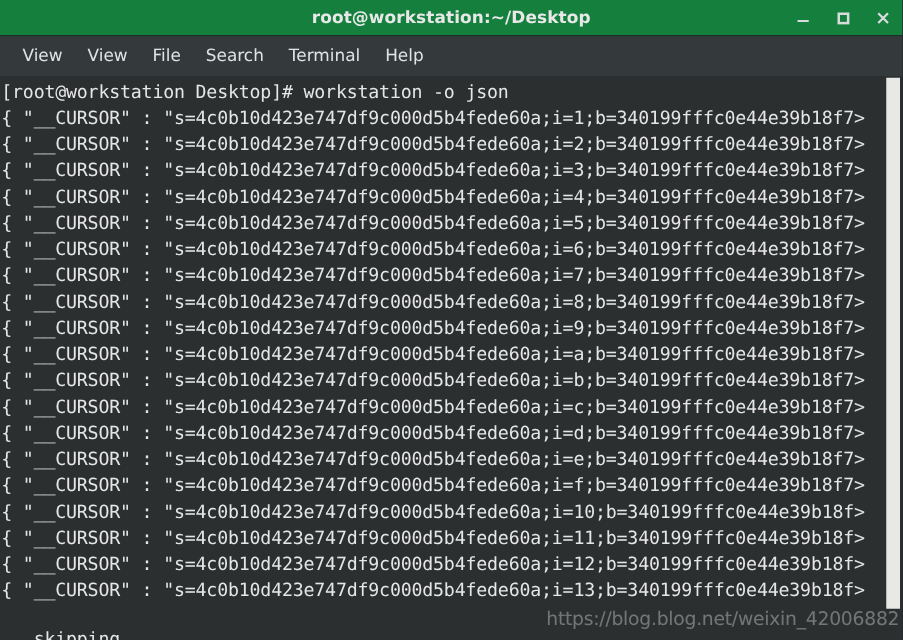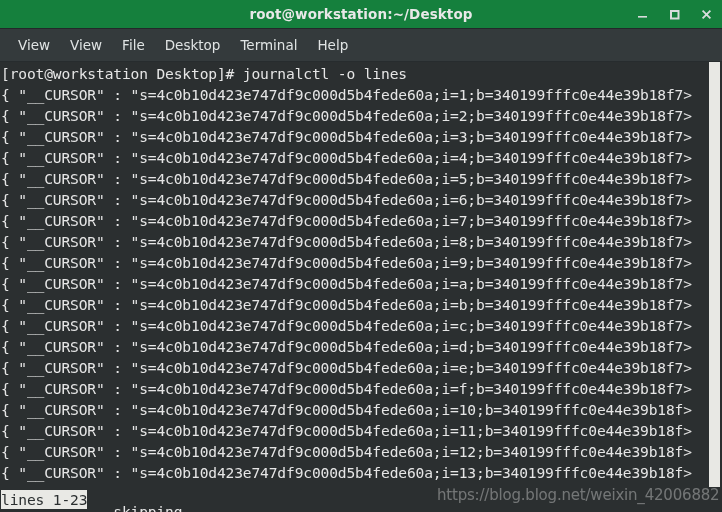--- a/index.html
+++ b/index.html
@@ -163,28 +163,28 @@
       <svg width="13" height="13" viewBox="0 0 13 13">
         <path d="M2.6 2.6 L10.4 10.4 M10.4 2.6 L2.6 10.4" stroke="#d8dcdc" stroke-width="1.8" fill="none"></path>
       </svg>
     </div>
   </div>
 
   <div id="menubar">
     <div class="menu-item">View</div>
     <div class="menu-item">View</div>
     <div class="menu-item">File</div>
-    <div class="menu-item">Desktop</div>
+    <div class="menu-item">Search</div>
     <div class="menu-item">Terminal</div>
     <div class="menu-item">Help</div>
   </div>
 
   <div id="term">
     <div id="term-lines">
-        <div class="tline">[root@workstation Desktop]# journalctl -o lines</div>
+        <div class="tline">[root@workstation Desktop]# workstation -o json</div>
         <div class="tline"><span>{ "__CURSOR" : "s=4c0b10d423e747df9c000d5b4fede60a;i=1;b=340199fffc0e44e39b18f7</span><span class="cont">&gt;</span></div>
         <div class="tline"><span>{ "__CURSOR" : "s=4c0b10d423e747df9c000d5b4fede60a;i=2;b=340199fffc0e44e39b18f7</span><span class="cont">&gt;</span></div>
         <div class="tline"><span>{ "__CURSOR" : "s=4c0b10d423e747df9c000d5b4fede60a;i=3;b=340199fffc0e44e39b18f7</span><span class="cont">&gt;</span></div>
         <div class="tline"><span>{ "__CURSOR" : "s=4c0b10d423e747df9c000d5b4fede60a;i=4;b=340199fffc0e44e39b18f7</span><span class="cont">&gt;</span></div>
         <div class="tline"><span>{ "__CURSOR" : "s=4c0b10d423e747df9c000d5b4fede60a;i=5;b=340199fffc0e44e39b18f7</span><span class="cont">&gt;</span></div>
         <div class="tline"><span>{ "__CURSOR" : "s=4c0b10d423e747df9c000d5b4fede60a;i=6;b=340199fffc0e44e39b18f7</span><span class="cont">&gt;</span></div>
         <div class="tline"><span>{ "__CURSOR" : "s=4c0b10d423e747df9c000d5b4fede60a;i=7;b=340199fffc0e44e39b18f7</span><span class="cont">&gt;</span></div>
         <div class="tline"><span>{ "__CURSOR" : "s=4c0b10d423e747df9c000d5b4fede60a;i=8;b=340199fffc0e44e39b18f7</span><span class="cont">&gt;</span></div>
         <div class="tline"><span>{ "__CURSOR" : "s=4c0b10d423e747df9c000d5b4fede60a;i=9;b=340199fffc0e44e39b18f7</span><span class="cont">&gt;</span></div>
         <div class="tline"><span>{ "__CURSOR" : "s=4c0b10d423e747df9c000d5b4fede60a;i=a;b=340199fffc0e44e39b18f7</span><span class="cont">&gt;</span></div>
@@ -196,17 +196,17 @@
         <div class="tline"><span>{ "__CURSOR" : "s=4c0b10d423e747df9c000d5b4fede60a;i=10;b=340199fffc0e44e39b18f</span><span class="cont">&gt;</span></div>
         <div class="tline"><span>{ "__CURSOR" : "s=4c0b10d423e747df9c000d5b4fede60a;i=11;b=340199fffc0e44e39b18f</span><span class="cont">&gt;</span></div>
         <div class="tline"><span>{ "__CURSOR" : "s=4c0b10d423e747df9c000d5b4fede60a;i=12;b=340199fffc0e44e39b18f</span><span class="cont">&gt;</span></div>
         <div class="tline"><span>{ "__CURSOR" : "s=4c0b10d423e747df9c000d5b4fede60a;i=13;b=340199fffc0e44e39b18f</span><span class="cont">&gt;</span></div>
         <div class="tline"><span>{ "__CURSOR" : "s=4c0b10d423e747df9c000d5b4fede60a;i=14;b=340199fffc0e44e39b18f</span><span class="cont">&gt;</span></div>
       </div>
     <div id="scrollstrip"></div>
   </div>
 
   <div id="statusbar">
-    <span id="status-hl">lines 1-23</span><span id="status-rest">...skipping...</span>
+    <span id="status-rest">...skipping...</span>
   </div>
 
   <div id="watermark">https://blog.blog.net/weixin_42006882</div>
 </div>
 
 </body></html>

